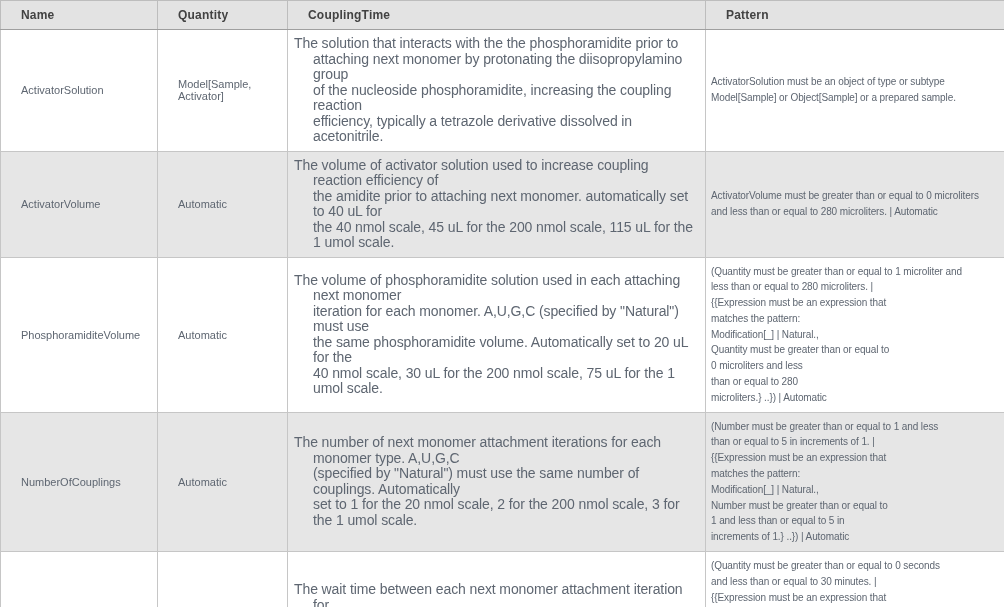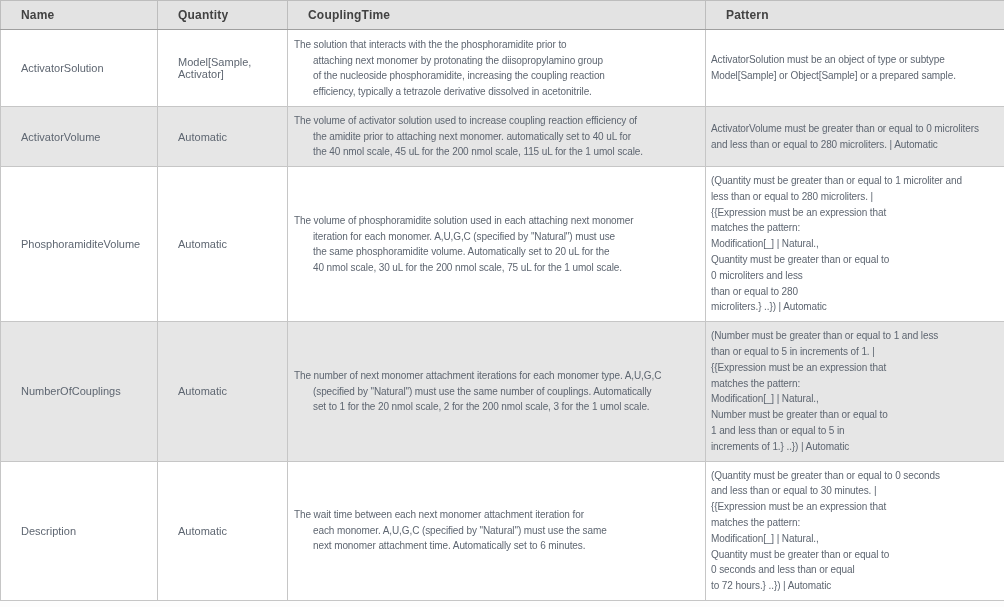--- a/index.html
+++ b/index.html
@@ -35,21 +35,21 @@
   tr.stripe td { background:var(--stripe-bg,#e6e6e6); }
 
   tr.r1 td { height:77px; }
   tr.r2 td { height:60px; }
   tr.r3 td { height:155px; }
   tr.r4 td { height:122px; }
   tr.r5 td { height:111px; }
 
   td.name-cell, td.default-cell { font-size:11px; padding:0 20px; }
   td.desc-cell {
-    font-size:10px; line-height:15.5px; letter-spacing:-0.1px;
+    font-size:14px; line-height:15.5px; letter-spacing:-0.1px;
     white-space:pre-line;
     padding:6px 8px 6px 25px; text-indent:-19px;
   }
   td.pattern-cell {
     font-size:10px; line-height:15.8px; letter-spacing:-0.1px;
     white-space:pre-line; 
     padding:6px 5px;
   }
 </style>
 </head>

